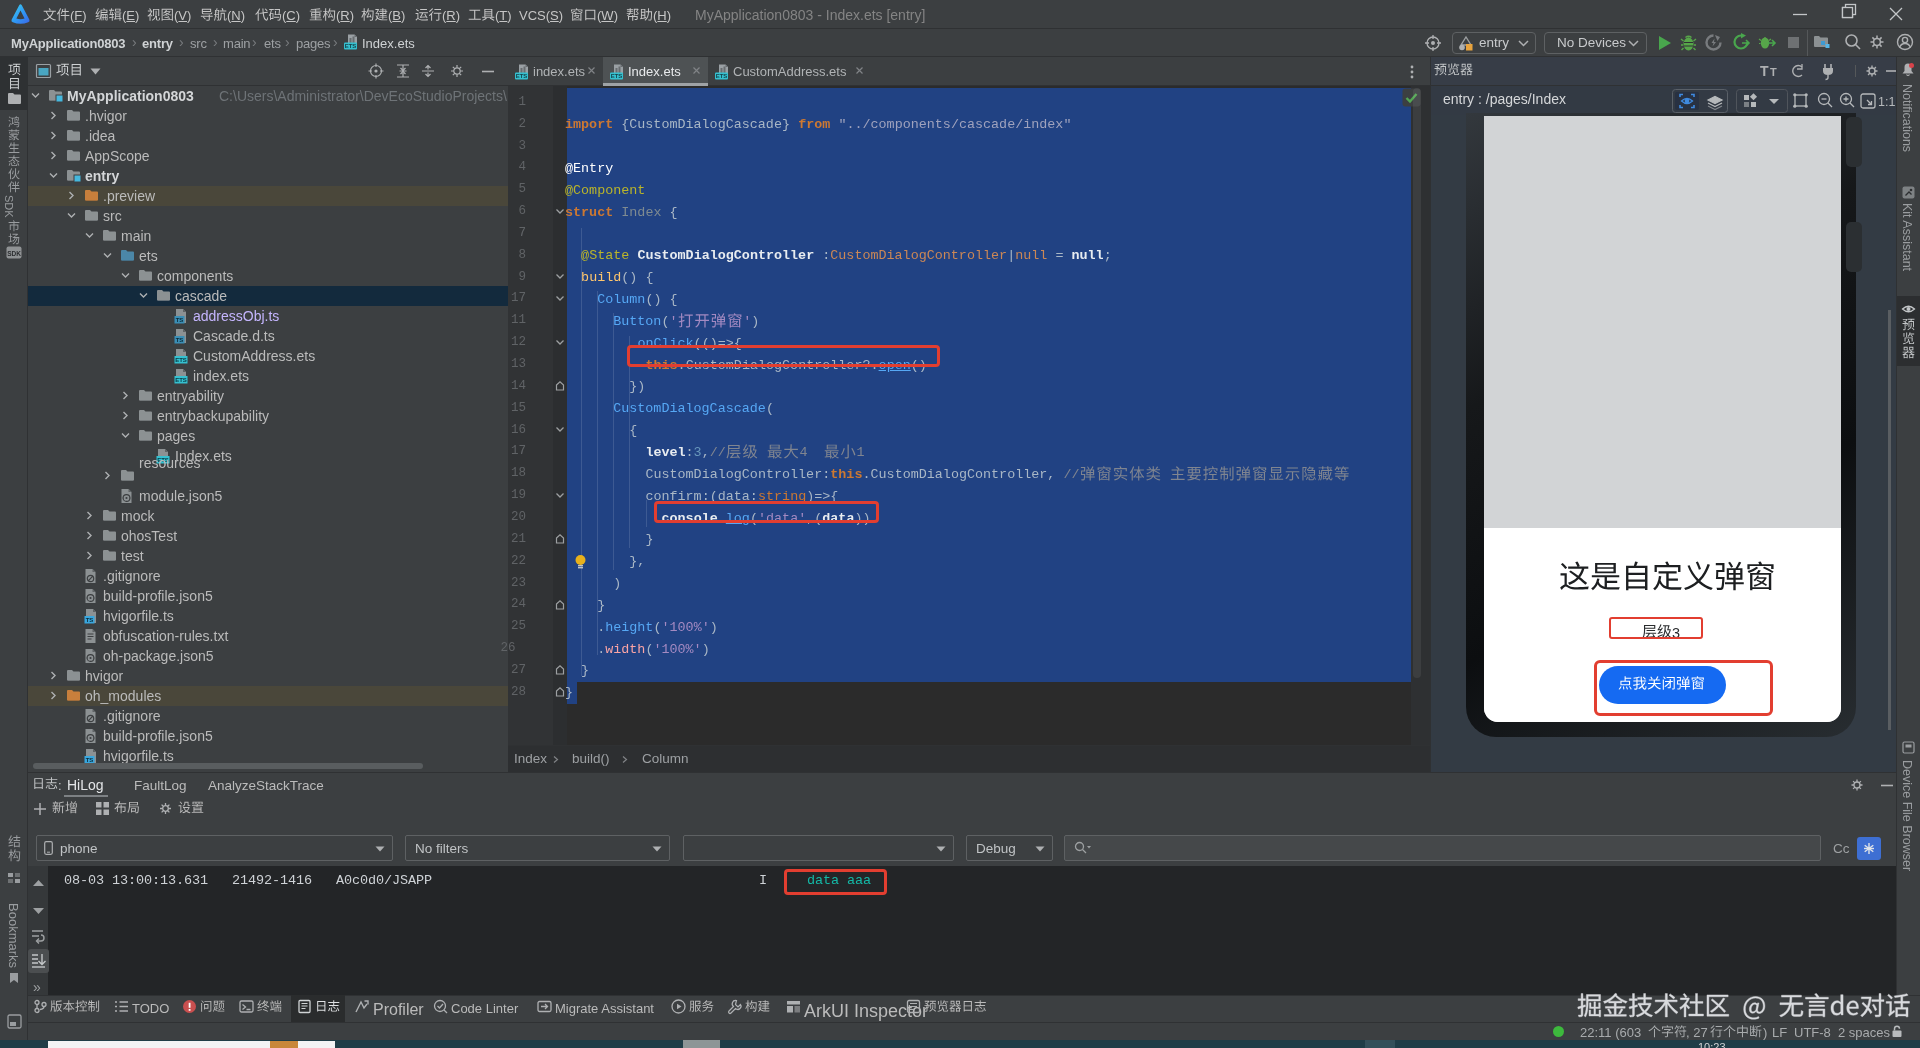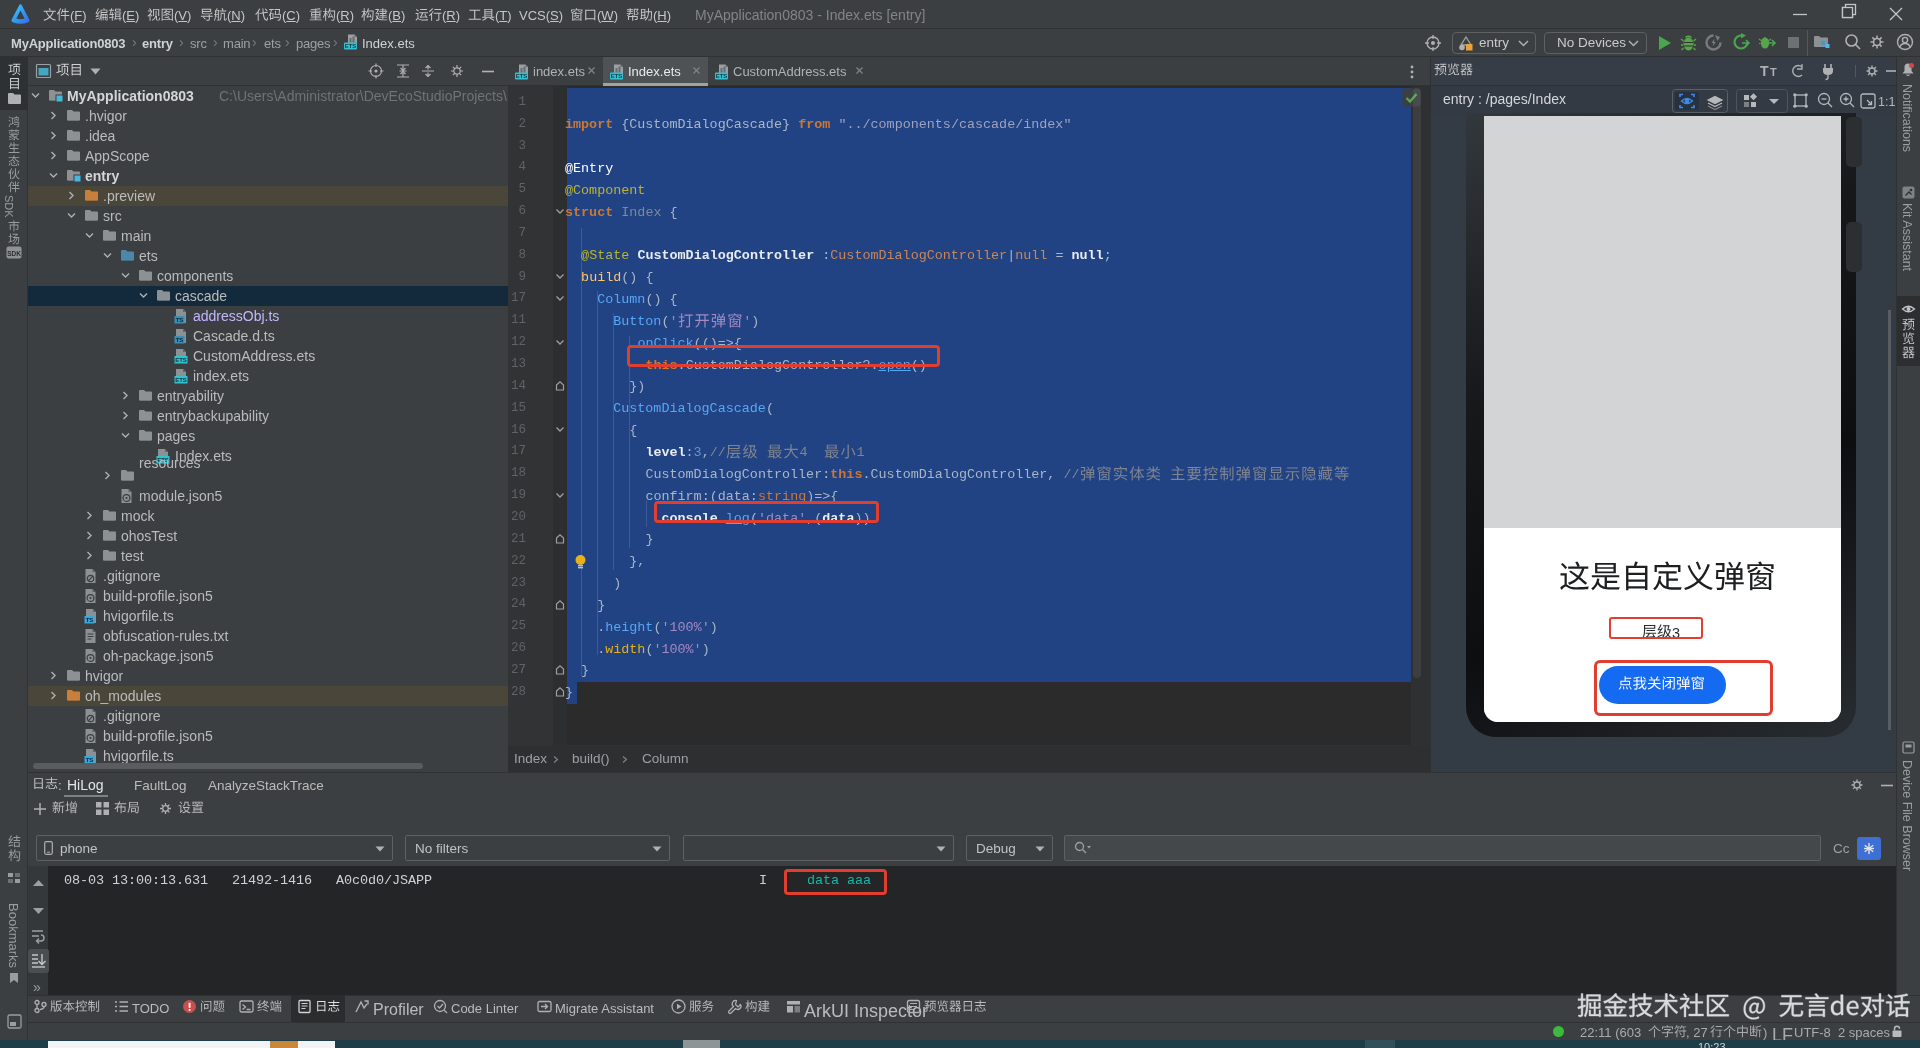--- a/index.html
+++ b/index.html
@@ -760,21 +760,21 @@
 <div class="t mono" style="left:490px;top:422.6px;width:36px;text-align:right;font-size:12.5px;color:#606366">16</div>
 <div class="t mono" style="left:490px;top:444.4px;width:36px;text-align:right;font-size:12.5px;color:#606366">17</div>
 <div class="t mono" style="left:490px;top:466.3px;width:36px;text-align:right;font-size:12.5px;color:#606366">18</div>
 <div class="t mono" style="left:490px;top:488.1px;width:36px;text-align:right;font-size:12.5px;color:#606366">19</div>
 <div class="t mono" style="left:490px;top:510.0px;width:36px;text-align:right;font-size:12.5px;color:#606366">20</div>
 <div class="t mono" style="left:490px;top:531.8px;width:36px;text-align:right;font-size:12.5px;color:#606366">21</div>
 <div class="t mono" style="left:490px;top:553.6px;width:36px;text-align:right;font-size:12.5px;color:#606366">22</div>
 <div class="t mono" style="left:490px;top:575.5px;width:36px;text-align:right;font-size:12.5px;color:#606366">23</div>
 <div class="t mono" style="left:490px;top:597.4px;width:36px;text-align:right;font-size:12.5px;color:#606366">24</div>
 <div class="t mono" style="left:490px;top:619.2px;width:36px;text-align:right;font-size:12.5px;color:#606366">25</div>
-<div class="t mono" style="left:490px;top:641.0px;width:36px;text-align:right;font-size:12.5px;color:#606366">26</div>
+<div class="t mono" style="left:490px;top:641.0px;width:36px;text-align:center;font-size:12.5px;color:#606366">26</div>
 <div class="t mono" style="left:490px;top:662.9px;width:36px;text-align:right;font-size:12.5px;color:#606366">27</div>
 <div class="t mono" style="left:490px;top:684.8px;width:36px;text-align:right;font-size:12.5px;color:#606366">28</div>
 <svg class="ab" style="left:555px;top:207.6px" width="10" height="7" viewBox="0 0 10 7">
     <path d="M1.5 1.5 L5 5 L8.5 1.5" stroke="#9da0a2" stroke-width="1.3" fill="none"></path>
   </svg>
 <svg class="ab" style="left:555px;top:273.1px" width="10" height="7" viewBox="0 0 10 7">
     <path d="M1.5 1.5 L5 5 L8.5 1.5" stroke="#9da0a2" stroke-width="1.3" fill="none"></path>
   </svg>
 <svg class="ab" style="left:555px;top:294.9px" width="10" height="7" viewBox="0 0 10 7">
     <path d="M1.5 1.5 L5 5 L8.5 1.5" stroke="#9da0a2" stroke-width="1.3" fill="none"></path>
@@ -945,21 +945,21 @@
 <div class="t mono" style="left:565.0px;top:594.9px;font-size:13.4px;letter-spacing:0px;color:#a9b7c6;line-height:21.85px">    </div>
 <div class="t mono" style="left:597.2px;top:594.9px;font-size:13.4px;letter-spacing:0px;color:#a9b7c6;line-height:21.85px">}</div>
 <div class="t mono" style="left:565.0px;top:616.7px;font-size:13.4px;letter-spacing:0px;color:#a9b7c6;line-height:21.85px">    </div>
 <div class="t mono" style="left:597.2px;top:616.7px;font-size:13.4px;letter-spacing:0px;color:#a9b7c6;line-height:21.85px">.</div>
 <div class="t mono" style="left:605.2px;top:616.7px;font-size:13.4px;letter-spacing:0px;color:#56a8f5;line-height:21.85px">height</div>
 <div class="t mono" style="left:653.4px;top:616.7px;font-size:13.4px;letter-spacing:0px;color:#a9b7c6;line-height:21.85px">(</div>
 <div class="t mono" style="left:661.5px;top:616.7px;font-size:13.4px;letter-spacing:0px;color:#a48ac2;line-height:21.85px">'100%'</div>
 <div class="t mono" style="left:709.7px;top:616.7px;font-size:13.4px;letter-spacing:0px;color:#a9b7c6;line-height:21.85px">)</div>
 <div class="t mono" style="left:565.0px;top:638.5px;font-size:13.4px;letter-spacing:0px;color:#a9b7c6;line-height:21.85px">    </div>
 <div class="t mono" style="left:597.2px;top:638.5px;font-size:13.4px;letter-spacing:0px;color:#a9b7c6;line-height:21.85px">.</div>
-<div class="t mono" style="left:605.2px;top:638.5px;font-size:13.4px;letter-spacing:0px;color:#eab308;line-height:21.85px">width</div>
+<div class="t mono" style="left:605.2px;top:638.5px;font-size:13.4px;letter-spacing:0px;color:#fca5a5;line-height:21.85px">width</div>
 <div class="t mono" style="left:645.4px;top:638.5px;font-size:13.4px;letter-spacing:0px;color:#a9b7c6;line-height:21.85px">(</div>
 <div class="t mono" style="left:653.4px;top:638.5px;font-size:13.4px;letter-spacing:0px;color:#a48ac2;line-height:21.85px">'100%'</div>
 <div class="t mono" style="left:701.7px;top:638.5px;font-size:13.4px;letter-spacing:0px;color:#a9b7c6;line-height:21.85px">)</div>
 <div class="t mono" style="left:565.0px;top:660.4px;font-size:13.4px;letter-spacing:0px;color:#a9b7c6;line-height:21.85px">  </div>
 <div class="t mono" style="left:581.1px;top:660.4px;font-size:13.4px;letter-spacing:0px;color:#a9b7c6;line-height:21.85px">}</div>
 <div class="t mono" style="left:565.0px;top:682.2px;font-size:13.4px;letter-spacing:0px;color:#a9b7c6;line-height:21.85px">}</div>
 <div class="ab" style="left:1411px;top:86px;width:19px;height:659px;background:#2e3032;"></div>
 <svg class="ab" style="left:1402px;top:88px" width="19" height="19" viewBox="0 0 19 19">
 <rect x="0.5" y="0.5" width="18" height="18" rx="3" fill="#3c3f41"></rect>
 <path d="M4.5 10 L8 13.5 L14.5 6" stroke="#53a653" stroke-width="2.4" fill="none"></path>
@@ -1382,21 +1382,21 @@
 <div class="t" style="left:1686px;top:1025px;font-size:13px;color:#a8abad">, 27</div>
 <svg class="ab " style="left:1710.0px;top:1025.0px" width="54" height="17">
     <g fill="#a8abad" transform="translate(0,11.18) scale(0.01300,-0.01300)">
       <use href="#q14" x="0"></use>
       <use href="#q80" x="1000"></use>
       <use href="#q83" x="2000"></use>
       <use href="#q84" x="3000"></use>
     </g>
   </svg>
 <div class="t" style="left:1763px;top:1025px;font-size:13px;color:#a8abad">)</div>
-<div class="t" style="left:1772px;top:1025px;font-size:18px;color:#a8abad">LF</div>
+<div class="t" style="left:1772px;top:1025px;font-size:13px;color:#a8abad">LF</div>
 <div class="t" style="left:1794px;top:1025px;font-size:13px;color:#a8abad">UTF-8</div>
 <div class="t" style="left:1838px;top:1025px;font-size:13px;color:#a8abad">2 spaces</div>
 <svg class="ab" style="left:1891px;top:1025px" width="12" height="13" viewBox="0 0 12 13">
 <rect x="1.5" y="5.5" width="9" height="6.5" rx="1" fill="#b8bbbd"></rect>
 <path d="M3.5 5.5 V3.8 Q3.5 1.2 6 1.2 Q8.5 1.2 8.5 3.8" stroke="#b8bbbd" stroke-width="1.5" fill="none"></path>
   </svg>
 <svg class="ab " style="left:1577.0px;top:993.0px" width="336" height="33">
     <g fill="#d9dbde" stroke="#d9dbde" stroke-width="16" transform="translate(0,21.93) scale(0.02550,-0.02550)">
       <use href="#q85" x="0"></use>
       <use href="#q86" x="1000"></use>

